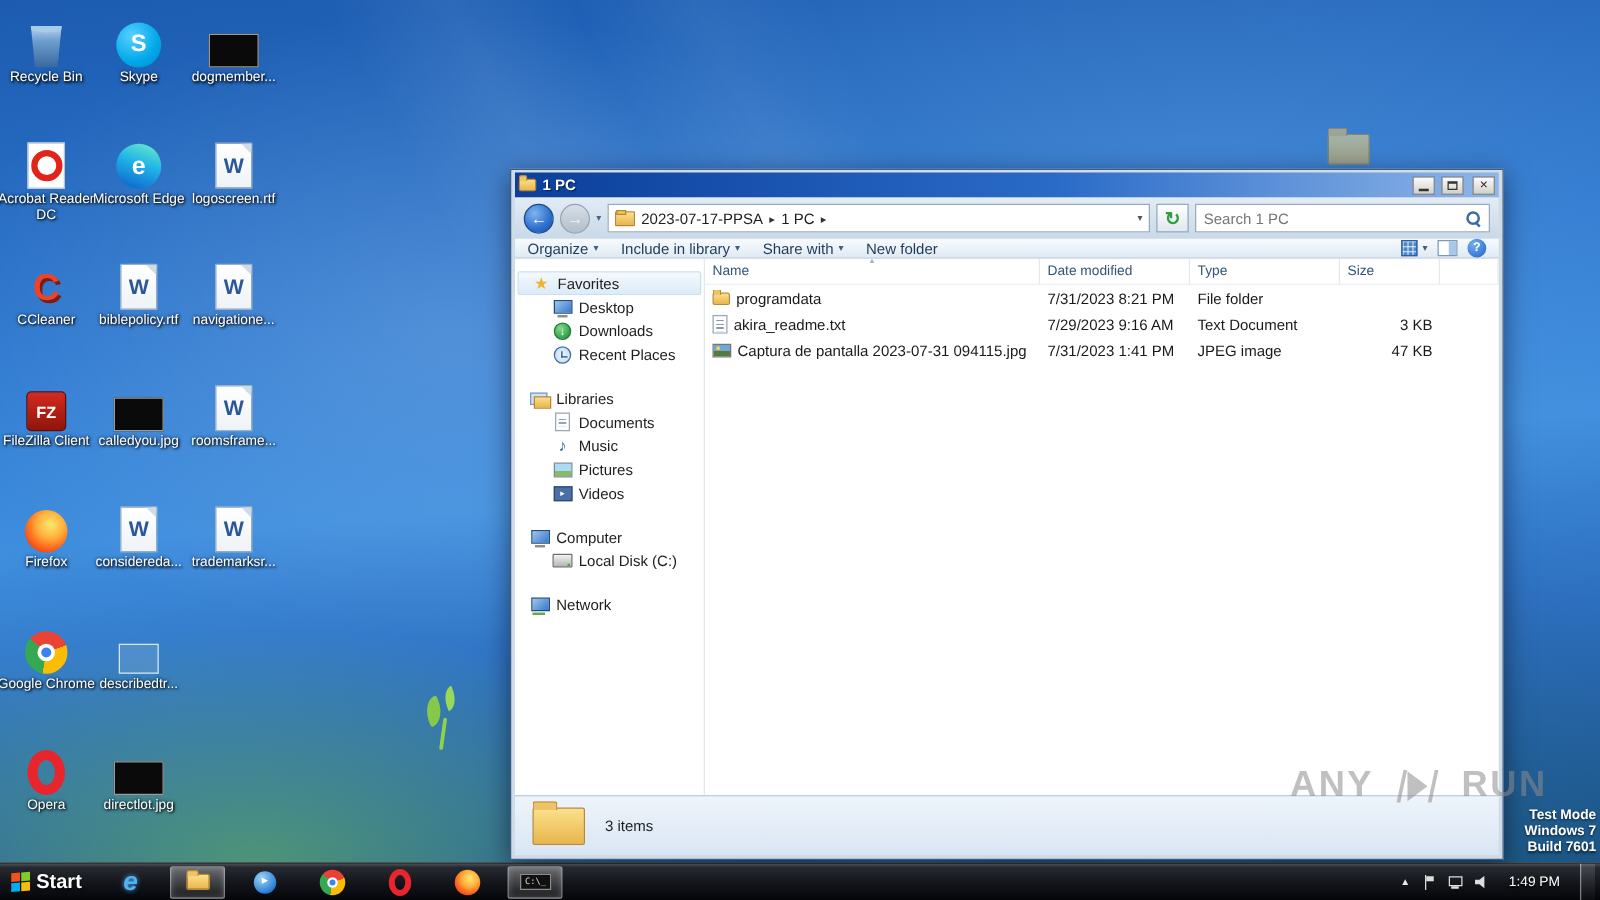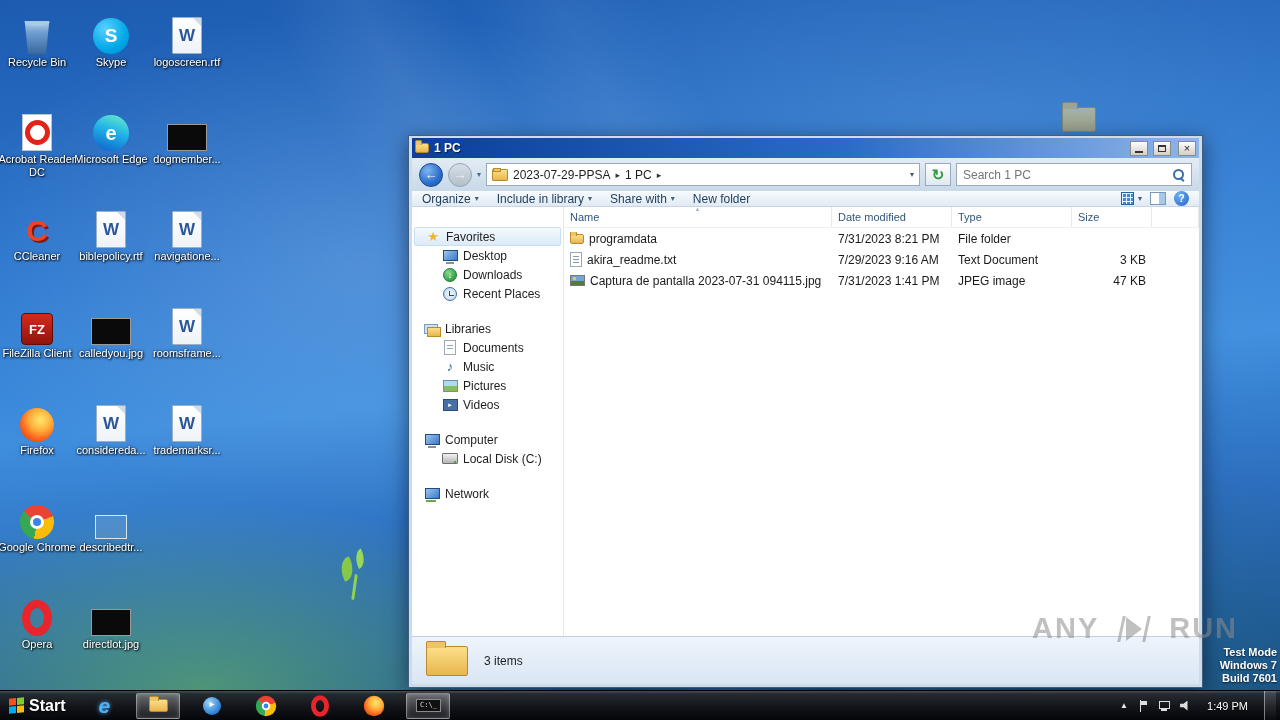--- a/index.html
+++ b/index.html
@@ -117,21 +117,21 @@
     color:#fff; font-size:10px; font-weight:bold; display:flex; align-items:center; justify-content:center; }
 
   .winbody { flex:1; min-height:0; display:flex; background:#fff; }
 
   
   .sidebar { width:152px; flex:none; padding-top:6px; border-right:1px solid #e2e8ee; overflow:hidden; }
   .nav-item { height:19px; display:flex; align-items:center; gap:5px; font-size:12px; color:#1e1e1e;
     padding-left:10px; margin:0 2px; cursor:default; white-space:nowrap; }
   .nav-item.child { padding-left:28px; }
   .nav-item.group { margin-top:16px; }
-  .nav-item.first-group { margin-top:14px; }
+  .nav-item.first-group { margin-top:4px; }
   .nav-item.selected { background:linear-gradient(#f4f9fd,#dcebf8); border:1px solid #c8dff2; border-radius:2px; }
 
   .si { width:16px; height:16px; position:relative; flex:none; display:flex; align-items:center; justify-content:center; }
   .si-star::before { content:"★"; color:#f0b429; font-size:13px; }
   .si-screen::before { content:""; width:13px; height:9px; background:linear-gradient(135deg,#9cc6ee,#3a78c8); border:1px solid #1d4c86; }
   .si-screen::after { content:""; position:absolute; bottom:0; left:4px; width:8px; height:2px; background:#8a8f96; }
   .si-down::before { content:""; position:absolute; inset:1px; border-radius:50%;
     background:radial-gradient(circle at 35% 30%, #86d98e, #2f9e45 75%); border:1px solid #1e7a32; }
   .si-down::after { content:"↓"; position:relative; color:#fff; font-size:9px; font-weight:bold; }
   .si-clock::before { content:""; width:12px; height:12px; border-radius:50%;
@@ -306,29 +306,29 @@
       <div class="dicon-img">
           <div class="ic-thumb"></div>
         </div>
       <div class="dicon-label">directlot.jpg</div>
     </div>
   </div>
 
   <div class="icon-col" id="col3">
     <div class="dicon">
       <div class="dicon-img">
+          <div class="ic-thumb"></div>
+        </div>
+      <div class="dicon-label">dogmember...</div>
+    </div>
+    <div class="dicon">
+      <div class="dicon-img">
           <div class="ic-word"></div>
         </div>
       <div class="dicon-label">logoscreen.rtf</div>
-    </div>
-    <div class="dicon">
-      <div class="dicon-img">
-          <div class="ic-thumb"></div>
-        </div>
-      <div class="dicon-label">dogmember...</div>
     </div>
     <div class="dicon">
       <div class="dicon-img">
           <div class="ic-word"></div>
         </div>
       <div class="dicon-label">navigatione...</div>
     </div>
     <div class="dicon">
       <div class="dicon-img">
           <div class="ic-word"></div>
@@ -365,21 +365,21 @@
     <div class="addressbar">
       <div class="navbtn back">
           <span>←</span>
         </div>
       <div class="navbtn fwd">
           <span>→</span>
         </div>
       <div class="nav-chevron">▾</div>
       <div class="crumbbar">
         <div class="si si-folder"></div>
-        <span>2023-07-29-PPSA</span>
+        <span>2023-07-17-PPSA</span>
         <span class="crumb-sep">▸</span>
         <span>1 PC</span>
         <span class="crumb-sep">▸</span>
         <span class="crumb-caret">▾</span>
       </div>
       <div class="refreshbtn">
           <span>↻</span>
         </div>
       <div class="searchbox">
         <input type="text" placeholder="Search 1 PC" style="">

